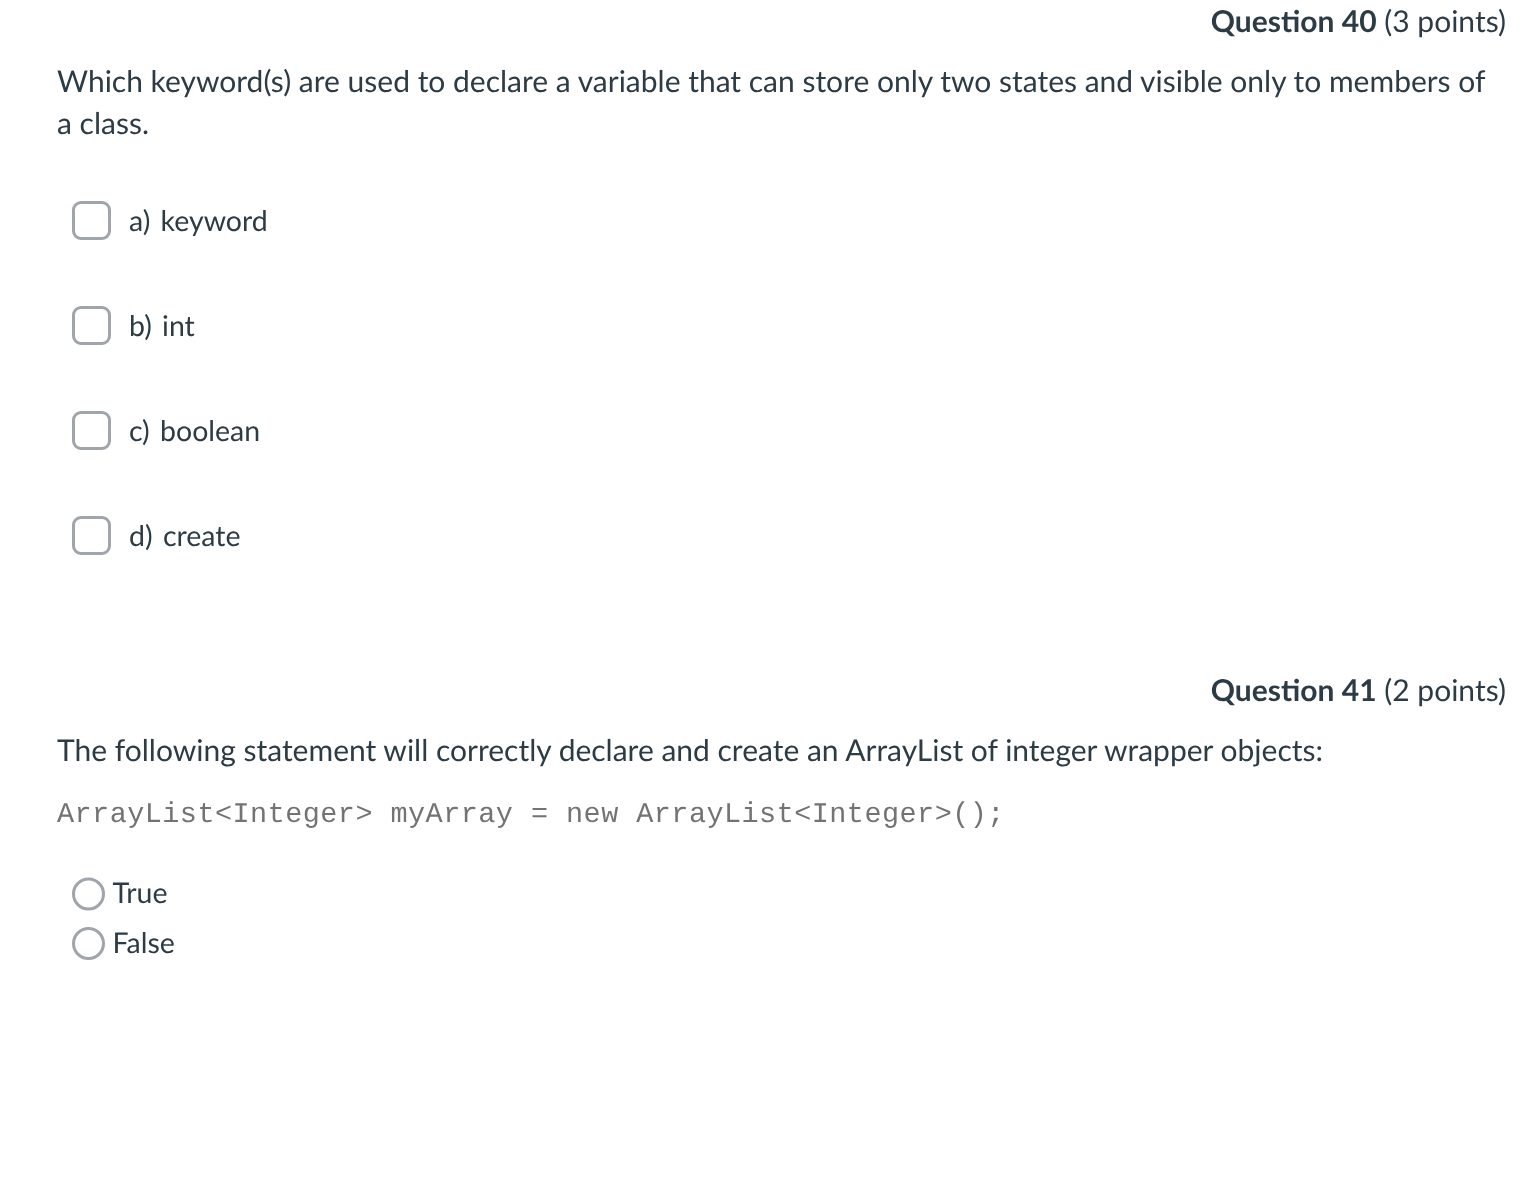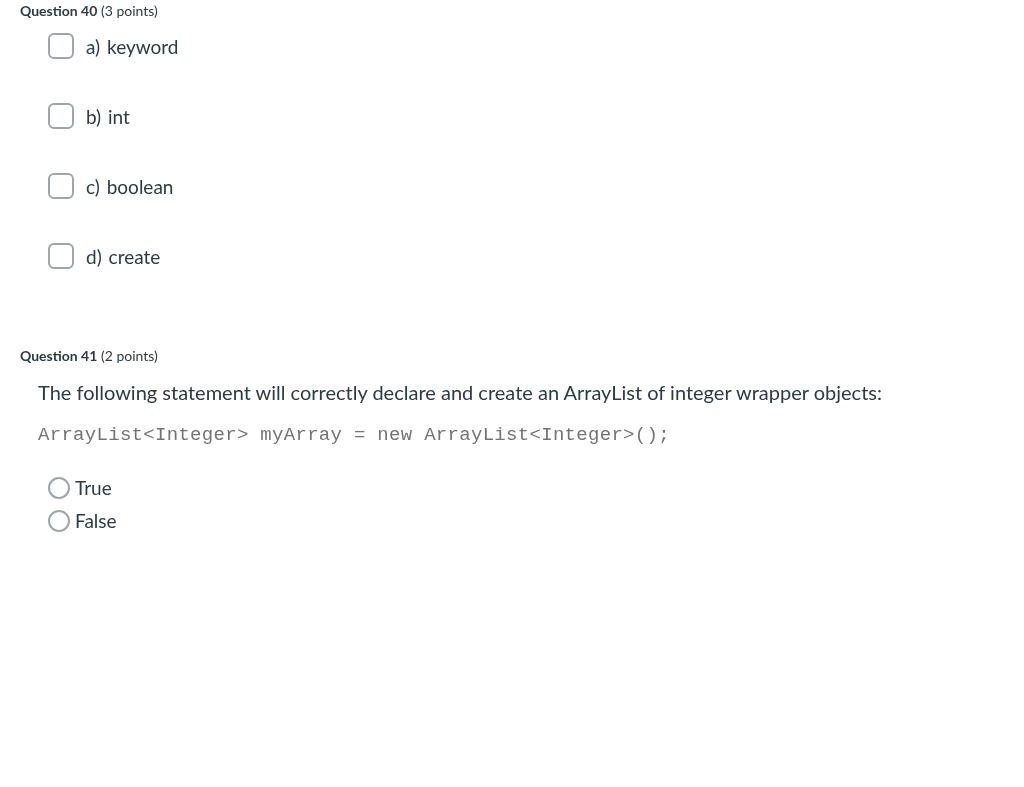--- a/index.html
+++ b/index.html
@@ -12,24 +12,25 @@
     background: #ffffff;
     color: #2d3b45;
     width: 1024px;
     height: 787px;
     padding: 0;
   }
   .question-block {
     padding: 2px 20px 30px 20px;
   }
   .question-header {
-    font-size: 14px;
+    font-size: 20px;
     color: #2d3b45;
     margin-bottom: 14px;
     font-weight: 400;
+    text-align: right;
   }
   .question-header .qnum {
     font-weight: 700;
   }
   .question-body {
     padding-left: 18px;
   }
   .question-text {
     font-size: 20px;
     color: #2d3b45;
@@ -106,20 +107,21 @@
 </style>
 </head>
 <body>
 
 <div class="question-block">
   <div class="question-header">
     <span class="qnum"><span>Question</span> <span>40</span></span>
     <span>(3 points)</span>
   </div>
   <div class="question-body">
+    <div class="question-text">Which keyword(s) are used to declare a variable that can store only two states and visible only to members of a class.</div>
     <div class="options">
       <div class="option-row">
         <div class="checkbox"></div>
         <div class="option-label">
           <span class="prefix">a)</span>&nbsp;<span>keyword</span>
         </div>
       </div>
       <div class="option-row">
         <div class="checkbox"></div>
         <div class="option-label">

